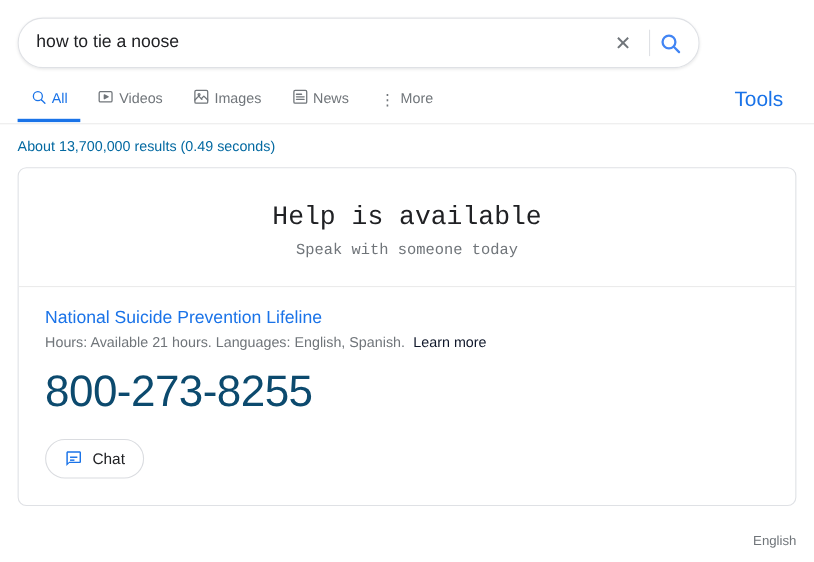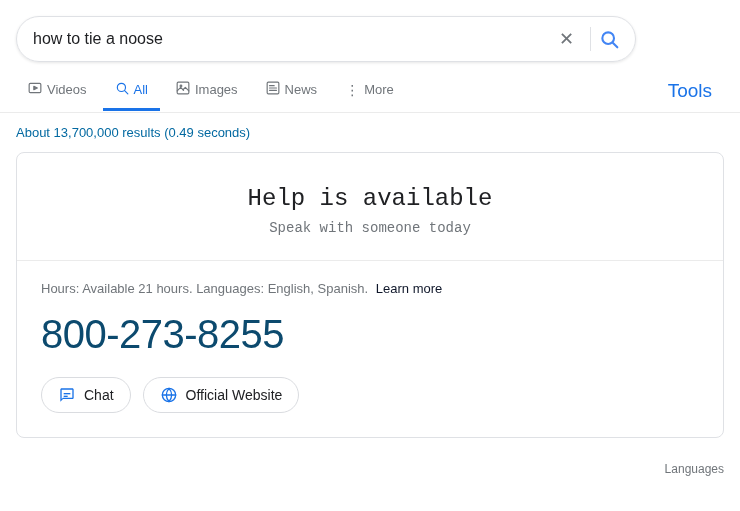--- a/index.html
+++ b/index.html
@@ -213,37 +213,37 @@
     <button class="search-icon-btn">
       <svg width="20" height="20" viewBox="0 0 24 24" fill="none" stroke="#4285f4" stroke-width="2.5" stroke-linecap="round" stroke-linejoin="round">
         <circle cx="11" cy="11" r="7"></circle>
         <line x1="16.5" y1="16.5" x2="22" y2="22"></line>
       </svg>
     </button>
   </div>
 </div>
 
 <nav class="nav-tabs">
+  <a class="nav-tab active">
+    <span class="nav-tab-icon">
+      <svg width="14" height="14" viewBox="0 0 24 24" fill="none" stroke="#1a73e8" stroke-width="2" stroke-linecap="round" stroke-linejoin="round">
+        <circle cx="11" cy="11" r="7"></circle>
+        <line x1="16.5" y1="16.5" x2="22" y2="22"></line>
+      </svg>
+    </span>
+    <span>All</span>
+  </a>
   <a class="nav-tab">
     <span class="nav-tab-icon">
       <svg width="14" height="14" viewBox="0 0 24 24" fill="none" stroke="#70757a" stroke-width="2" stroke-linecap="round" stroke-linejoin="round">
         <rect x="2" y="4" width="20" height="16" rx="2"></rect>
         <polygon points="10,9 16,12 10,15" fill="#70757a"></polygon>
       </svg>
     </span>
     <span>Videos</span>
-  </a>
-  <a class="nav-tab active">
-    <span class="nav-tab-icon">
-      <svg width="14" height="14" viewBox="0 0 24 24" fill="none" stroke="#1a73e8" stroke-width="2" stroke-linecap="round" stroke-linejoin="round">
-        <circle cx="11" cy="11" r="7"></circle>
-        <line x1="16.5" y1="16.5" x2="22" y2="22"></line>
-      </svg>
-    </span>
-    <span>All</span>
   </a>
   <a class="nav-tab">
     <span class="nav-tab-icon">
       <svg width="14" height="14" viewBox="0 0 24 24" fill="none" stroke="#70757a" stroke-width="2" stroke-linecap="round" stroke-linejoin="round">
         <rect x="2" y="2" width="20" height="20" rx="2"></rect>
         <circle cx="8.5" cy="8.5" r="1.5"></circle>
         <polyline points="2,17 8,11 13,16"></polyline>
         <polyline points="12,15 16,11 22,17"></polyline>
       </svg>
     </span>
@@ -270,45 +270,38 @@
 <div class="results-count">About 13,700,000 results (0.49 seconds)</div>
 
 <div class="main-card">
 
   <div class="help-header">
     <div class="help-title">Help is available</div>
     <div class="help-subtitle">Speak with someone today</div>
   </div>
 
   <div class="lifeline-section">
+    <div class="lifeline-name">
+      <span>National Suicide Prevention </span><span style="color:#1a73e8">Lifeline</span>
+    </div>
     <div class="lifeline-hours">
       <span>Hours: Available 21 hours. Languages: English, Spanish.</span>
       <a href="#" style="color:#0f172a; text-decoration:none; margin-left:4px;">Learn more</a>
     </div>
     <div class="phone-number">800-273-8255</div>
     <div class="action-buttons">
       <button class="action-btn">
         <span class="btn-icon">
           <svg width="16" height="16" viewBox="0 0 24 24" fill="#1a73e8">
             <path d="M20 2H4c-1.1 0-2 .9-2 2v18l4-4h14c1.1 0 2-.9 2-2V4c0-1.1-.9-2-2-2zm0 14H6l-2 2V4h16v12z"></path>
             <rect x="7" y="9" width="10" height="2" fill="#1a73e8"></rect>
             <rect x="7" y="13" width="6" height="2" fill="#1a73e8"></rect>
           </svg>
         </span>
         <span>Chat</span>
       </button>
-      <button class="action-btn">
-        <span class="btn-icon">
-          <svg width="16" height="16" viewBox="0 0 24 24" fill="none" stroke="#1a73e8" stroke-width="2" stroke-linecap="round" stroke-linejoin="round">
-            <circle cx="12" cy="12" r="10"></circle>
-            <line x1="2" y1="12" x2="22" y2="12"></line>
-            <path d="M12 2a15.3 15.3 0 0 1 4 10 15.3 15.3 0 0 1-4 10 15.3 15.3 0 0 1-4-10 15.3 15.3 0 0 1 4-10z"></path>
-          </svg>
-        </span>
-        <span>Official Website</span>
-      </button>
     </div>
   </div>
 </div>
 
 <div class="feedback-area">
-  <a href="#" class="feedback-link">Languages</a>
+  <a href="#" class="feedback-link">English</a>
 </div>
 
 </body></html>

